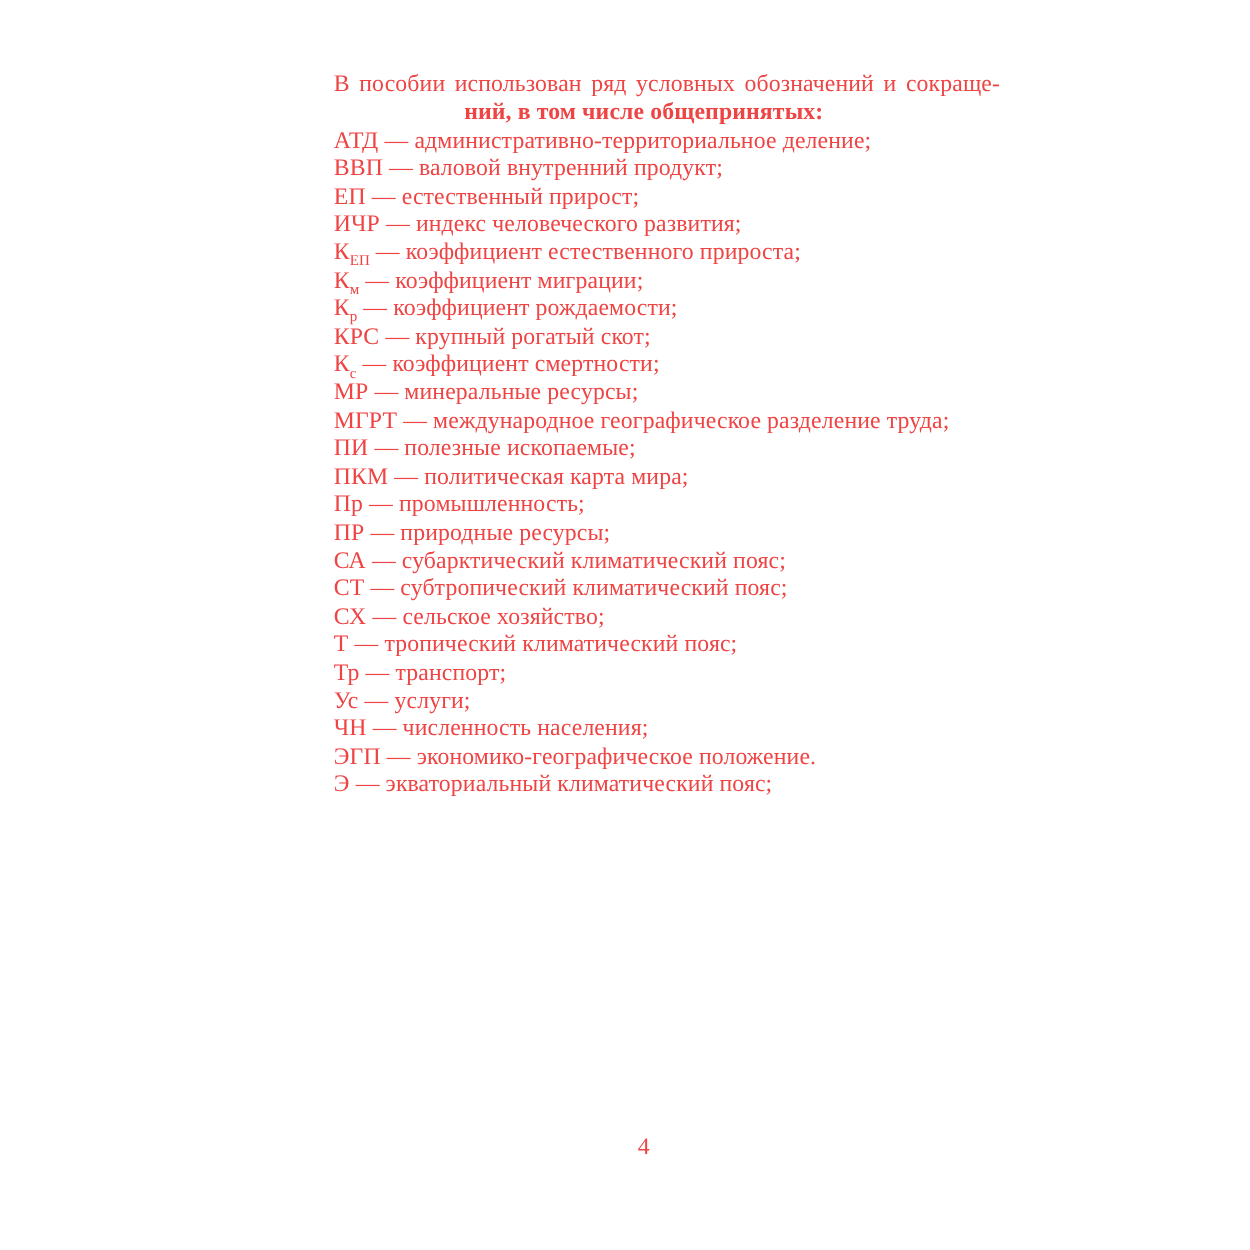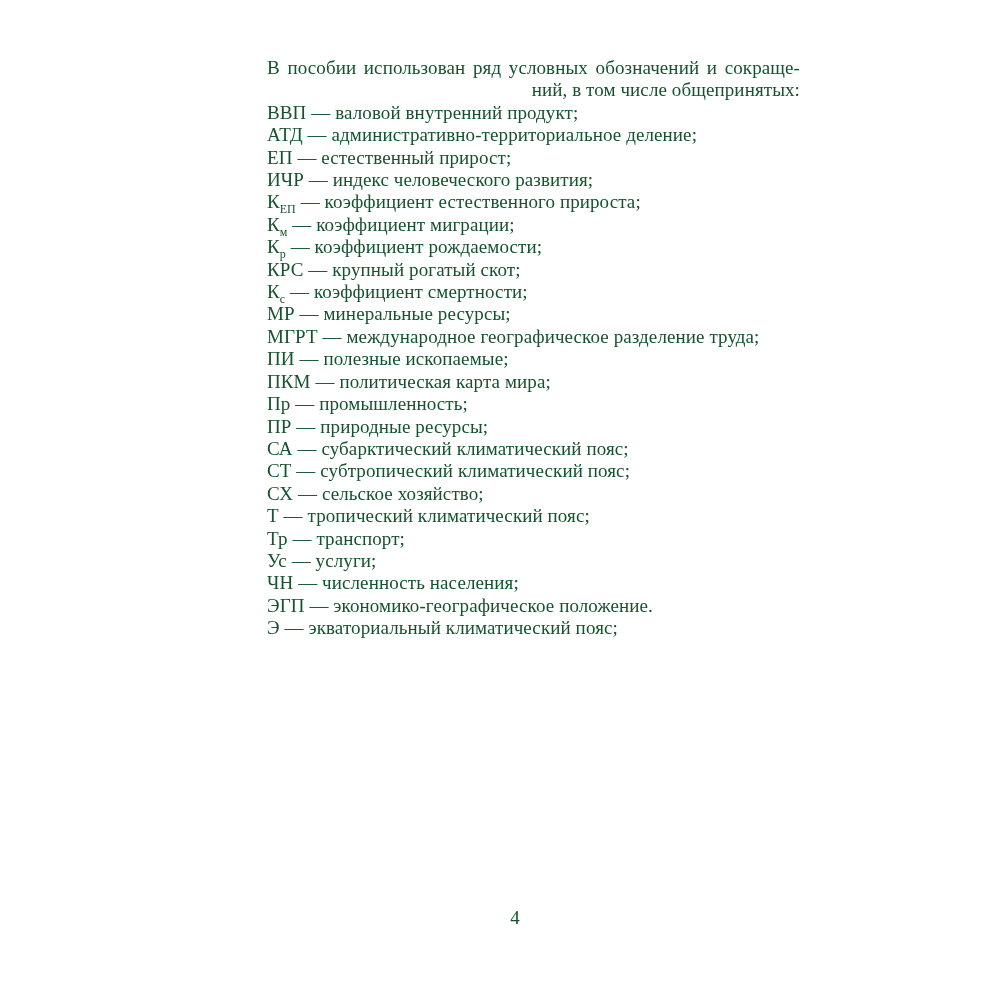--- a/index.html
+++ b/index.html
@@ -6,21 +6,21 @@
     margin: 0;
     padding: 0;
     background: #ffffff;
   }
   .page {
     position: relative;
     width: 1000px;
     height: 1000px;
     background: #ffffff;
     font-family: "Liberation Serif", "DejaVu Serif", serif;
-    color: #14532d;
+    color: #ef4444;
     overflow: hidden;
   }
   .text-block {
     position: absolute;
     left: 230px;
     top: 57px;
     width: 570px;
     font-size: 19px;
     line-height: 22.4px;
     letter-spacing: 0.1px;
@@ -29,21 +29,22 @@
     margin: 0;
   }
   .intro .intro-line-1 {
     display: block;
     text-indent: 37px;
     text-align: justify;
     text-align-last: justify;
   }
   .intro .intro-line-2 {
     display: block;
-    text-align: right;
+    text-align: center;
+    font-weight: bold;
   }
   .entry {
     margin: 0;
     text-indent: 37px;
     text-align: justify;
   }
   .entry sub {
     font-size: 12px;
     line-height: 0;
     vertical-align: -5px;
@@ -62,22 +63,22 @@
 </head>
 <body>
 
 <div class="page">
   <div class="text-block">
     <p class="intro">
       <span class="intro-line-1">В пособии использован ряд условных обозначений и сокраще-</span>
       <span class="intro-line-2">ний, в том числе общепринятых:</span>
     </p>
     <div id="entries">
+        <p class="entry"><span>АТД</span> — административно-территориальное деление;</p>
         <p class="entry"><span>ВВП</span> — валовой внутренний продукт;</p>
-        <p class="entry"><span>АТД</span> — административно-территориальное деление;</p>
         <p class="entry"><span>ЕП</span> — естественный прирост;</p>
         <p class="entry"><span>ИЧР</span> — индекс человеческого развития;</p>
         <p class="entry"><span>К<sub>ЕП</sub></span> — коэффициент естественного прироста;</p>
         <p class="entry"><span>К<sub>м</sub></span> — коэффициент миграции;</p>
         <p class="entry"><span>К<sub>р</sub></span> — коэффициент рождаемости;</p>
         <p class="entry"><span>КРС</span> — крупный рогатый скот;</p>
         <p class="entry"><span>К<sub>с</sub></span> — коэффициент смертности;</p>
         <p class="entry"><span>МР</span> — минеральные ресурсы;</p>
         <p class="entry"><span>МГРТ</span> — международное географическое разделение труда;</p>
         <p class="entry"><span>ПИ</span> — полезные ископаемые;</p>

